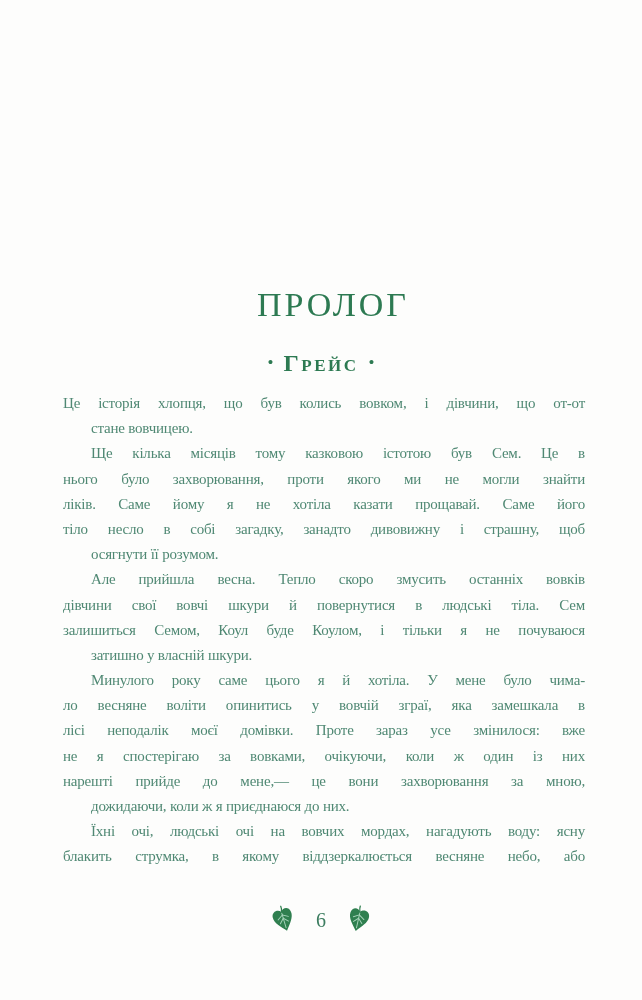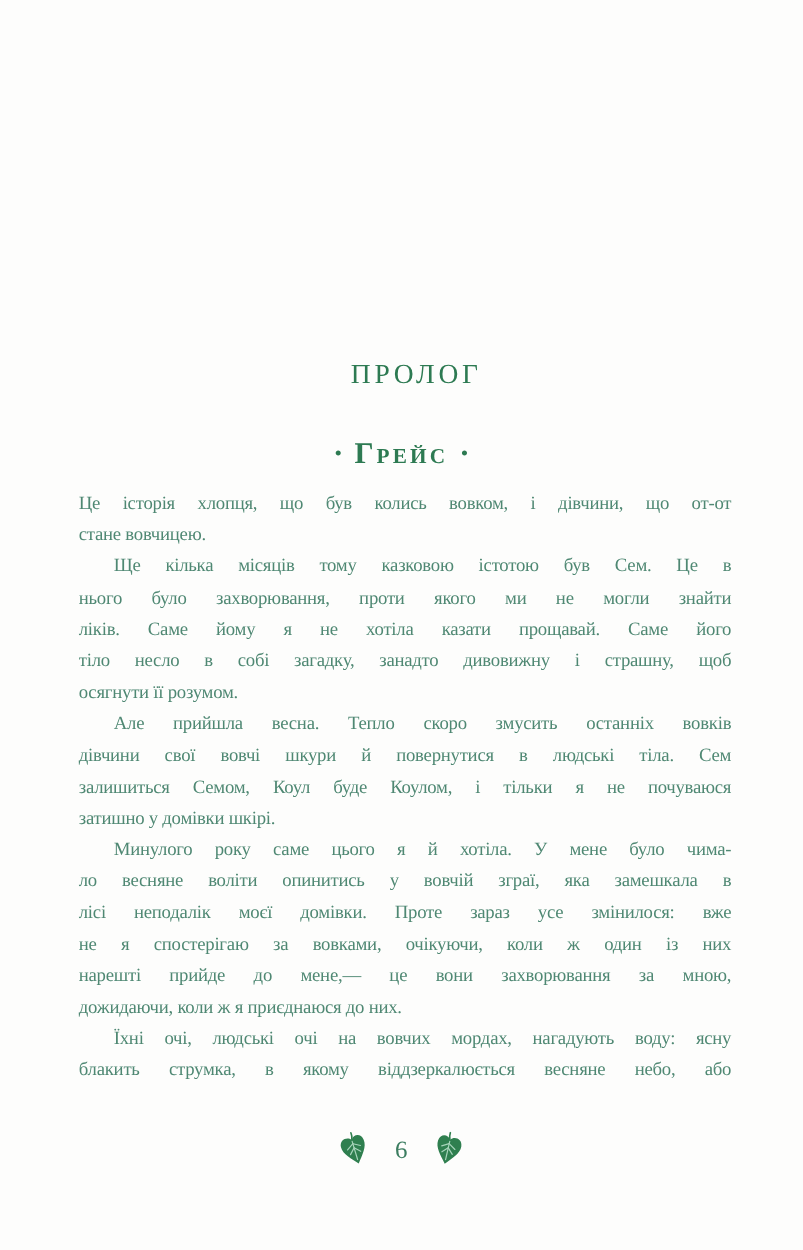--- a/index.html
+++ b/index.html
@@ -11,21 +11,21 @@
     position: relative;
     width: 642px;
     height: 1000px;
     background: var(--background, #fdfdfc);
     overflow: hidden;
   }
   .book-title {
     position: absolute;
     top: 286px; left: 0; right: 0;
     text-align: center;
-    font-size: 22px;
+    font-size: 34px;
     font-weight: 500;
     letter-spacing: 3px;
     color: var(--title-text, #2d7a52);
     margin-left: 24px;
   }
   .section-heading {
     position: absolute;
     top: 350px; left: 0; right: 0;
     display: flex;
     justify-content: center;
@@ -56,21 +56,21 @@
   }
   .line {
     line-height: 25.2px;
     height: 25.2px;
     text-align: justify;
     text-align-last: justify;
     white-space: nowrap;
     overflow: visible;
   }
   .line.indent { padding-left: 28px; }
-  .line.last { text-align-last: left; }
+  .line.last { text-align-last: left; margin-left: 28px; }
   .page-footer {
     position: absolute;
     top: 901px; left: 0; right: 0;
     height: 38px;
     display: flex;
     justify-content: center;
     align-items: center;
     gap: 18px;
   }
   .page-number {
@@ -103,21 +103,21 @@
       <div class="line">Це історія хлопця, що був колись вовком, і дівчини, що от-от</div>
       <div class="line last">стане вовчицею.</div>
       <div class="line indent">Ще кілька місяців тому казковою істотою був Сем. Це в</div>
       <div class="line">нього було захворювання, проти якого ми не могли знайти</div>
       <div class="line">ліків. Саме йому я не хотіла казати прощавай. Саме його</div>
       <div class="line">тіло несло в собі загадку, занадто дивовижну і страшну, щоб</div>
       <div class="line last">осягнути її розумом.</div>
       <div class="line indent">Але прийшла весна. Тепло скоро змусить останніх вовків</div>
       <div class="line">дівчини свої вовчі шкури й повернутися в людські тіла. Сем</div>
       <div class="line">залишиться Семом, Коул буде Коулом, і тільки я не почуваюся</div>
-      <div class="line last">затишно у домівки шкірі.</div>
+      <div class="line last">затишно у власній шкури.</div>
       <div class="line indent">Минулого року саме цього я й хотіла. У мене було чима-</div>
       <div class="line">ло весняне воліти опинитись у вовчій зграї, яка замешкала в</div>
       <div class="line">лісі неподалік моєї домівки. Проте зараз усе змінилося: вже</div>
       <div class="line">не я спостерігаю за вовками, очікуючи, коли ж один із них</div>
       <div class="line">нарешті прийде до мене,— це вони захворювання за мною,</div>
       <div class="line last">дожидаючи, коли ж я приєднаюся до них.</div>
       <div class="line indent">Їхні очі, людські очі на вовчих мордах, нагадують воду: ясну</div>
       <div class="line">блакить струмка, в якому віддзеркалюється весняне небо, або</div>
     </div>
 

